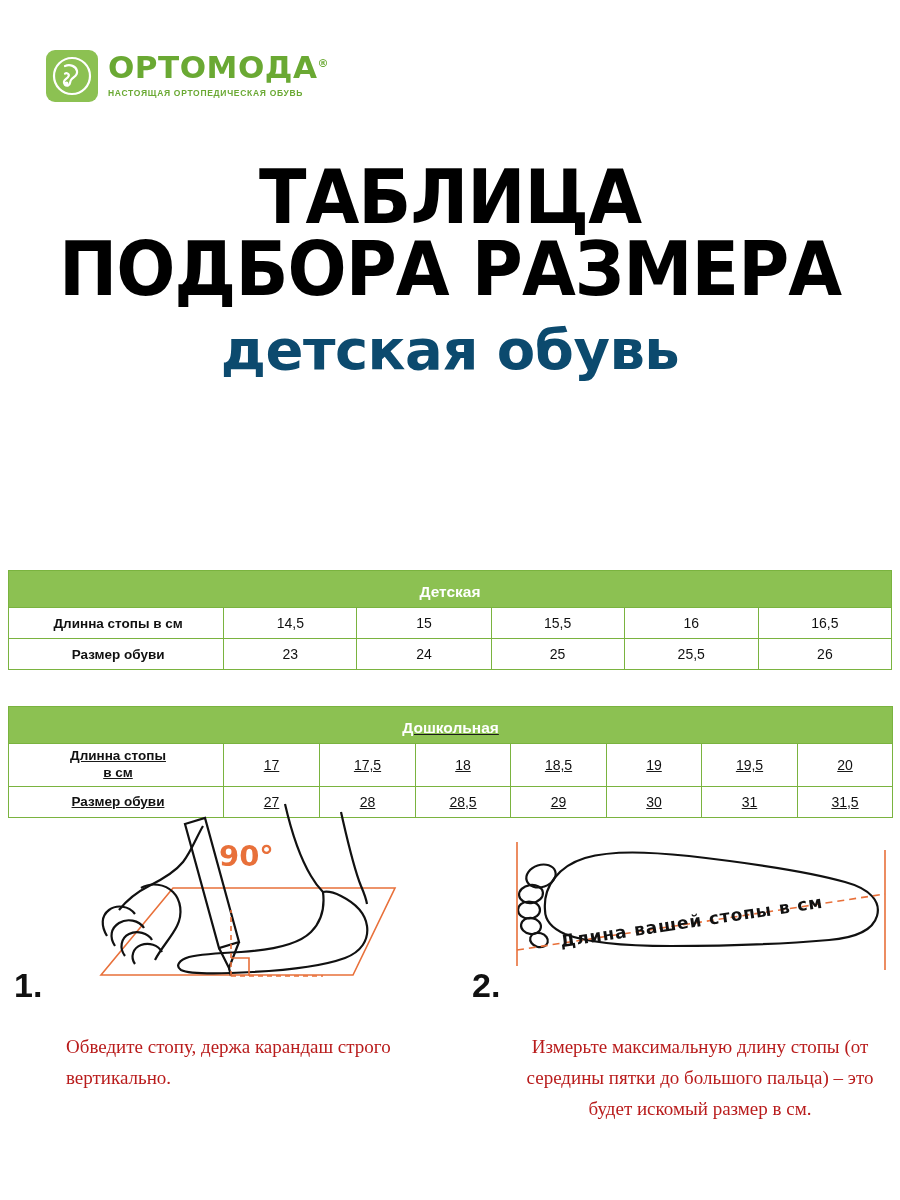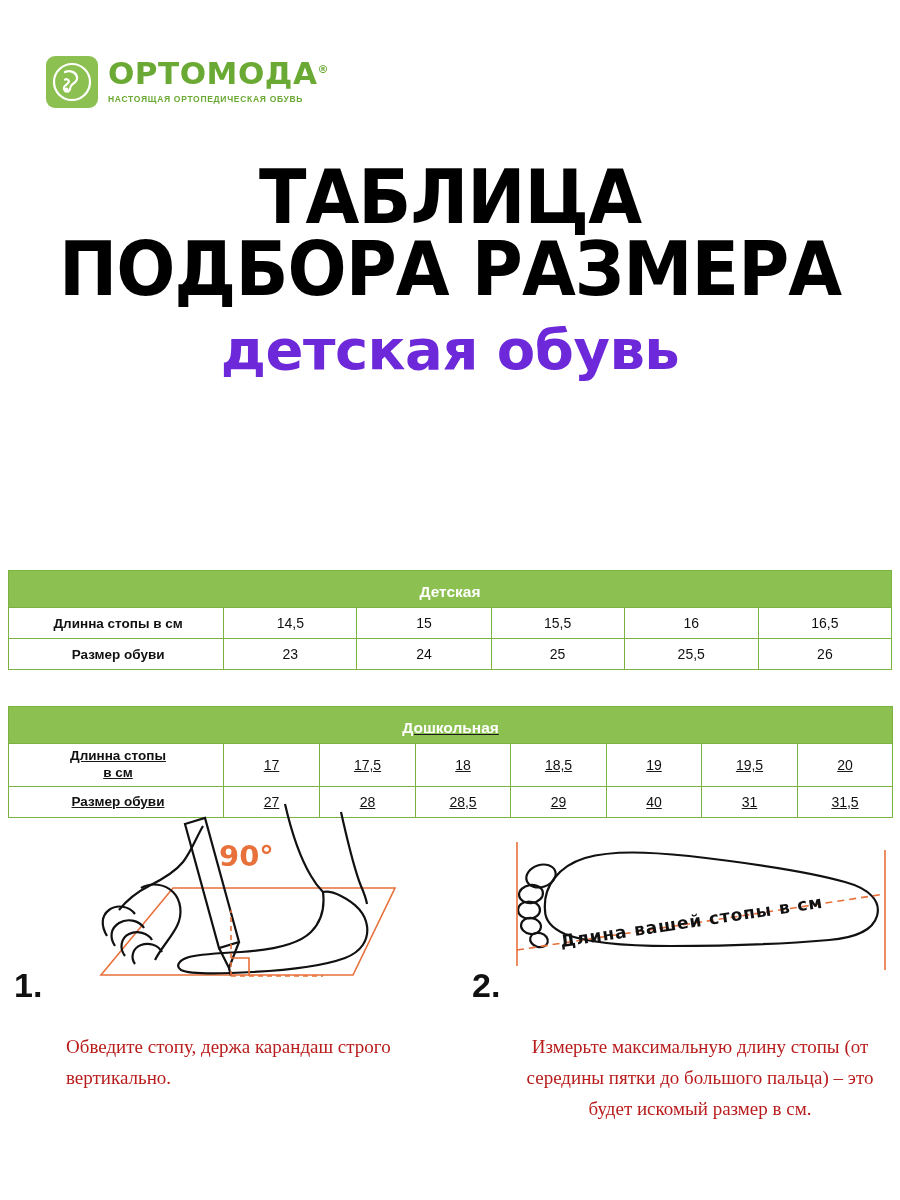--- a/index.html
+++ b/index.html
@@ -13,21 +13,21 @@
     font-family: "Liberation Sans", sans-serif;
     color: #1a1a1a;
     overflow: hidden;
     position: relative;
   }
 
   
   .logo-block {
     position: absolute;
     left: 46px;
-    top: 56px;
+    top: 50px;
     display: flex;
     align-items: flex-start;
   }
   .logo-mark {
     width: 52px;
     height: 52px;
     border-radius: 9px;
     background: #8cc152;
     display: flex;
     align-items: center;
@@ -81,21 +81,21 @@
     color: #000000;
     text-transform: uppercase;
     transform: scaleX(0.94);
   }
   .title-sub {
     margin-top: 16px;
     font-family: "DejaVu Sans", sans-serif;
     font-weight: bold;
     font-size: 56px;
     line-height: 1;
-    color: #6d28d9;
+    color: #0c4a6e;
     letter-spacing: -0.5px;
   }
 
   
   .table-area {
     position: absolute;
     left: 8px;
     top: 570px;
     width: 884px;
   }
@@ -258,21 +258,21 @@
       <td>19</td>
       <td>19,5</td>
       <td>20</td>
     </tr>
     <tr>
       <td class="rowlabel">Размер обуви</td>
       <td>27</td>
       <td>28</td>
       <td>28,5</td>
       <td>29</td>
-      <td>40</td>
+      <td>30</td>
       <td>31</td>
       <td>31,5</td>
     </tr>
   </tbody>
     </table>
 
 </div>
 
 <div class="steps">
 

